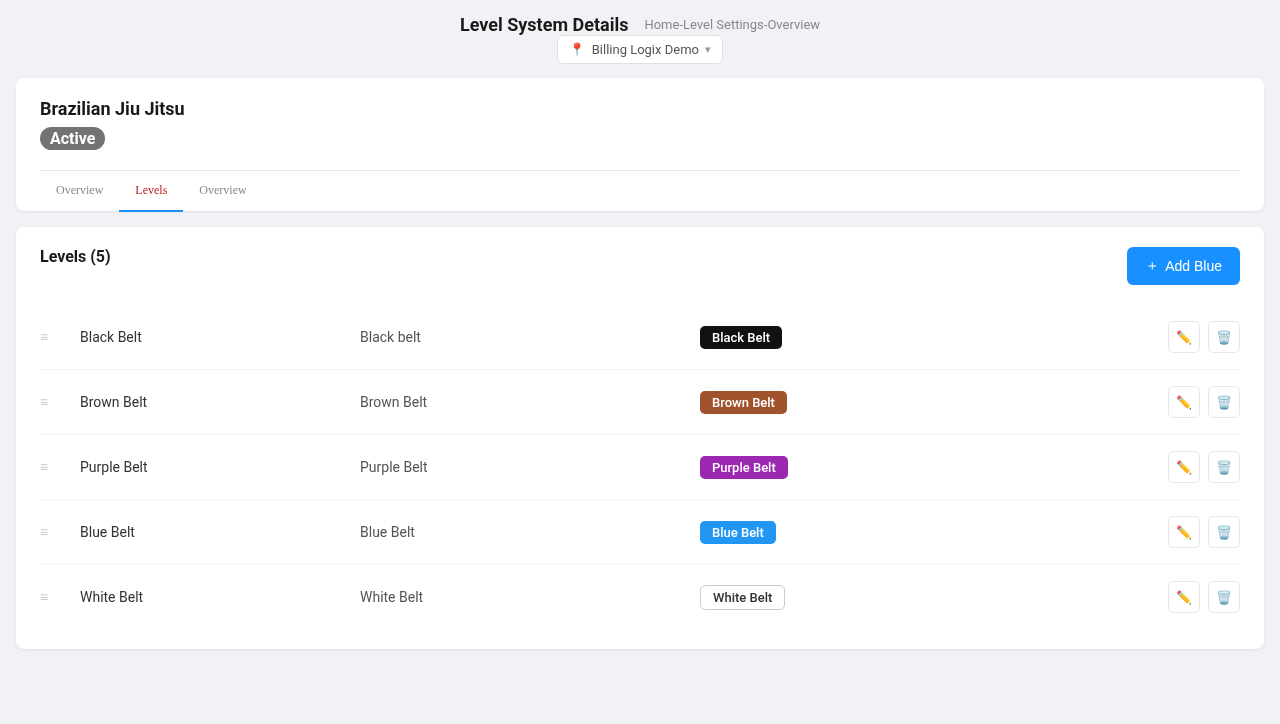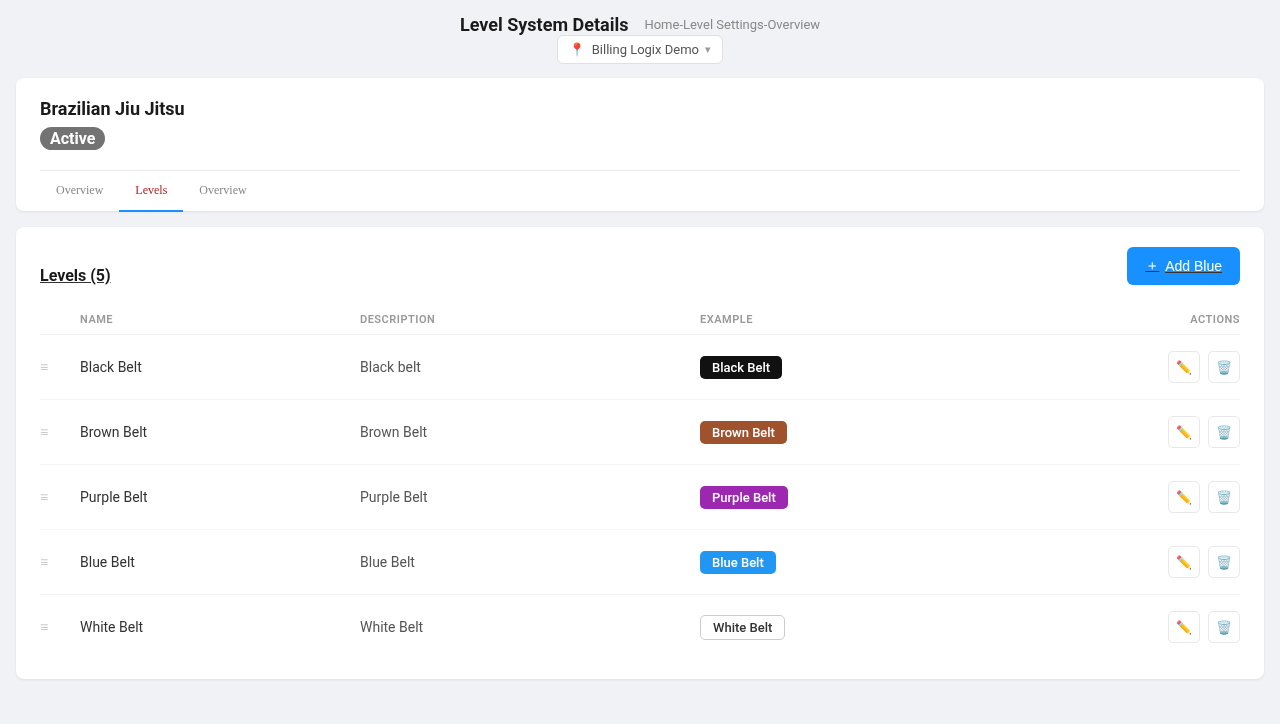--- a/index.html
+++ b/index.html
@@ -110,24 +110,23 @@
     .levels-section {
       background: #fff;
       border-radius: 8px;
       box-shadow: 0 1px 3px rgba(0,0,0,0.08);
       margin: 0 16px 16px 16px;
       padding: 20px 24px;
     }
 
     .levels-header {
       display: flex;
-      align-items: flex-end;
+      align-items: flex-start;
       justify-content: space-between;
       margin-bottom: 20px;
-      text-decoration: underline;
     }
 
     .levels-title {
       font-size: 16px;
       font-weight: 700;
       color: #1a1a1a;
     }
 
     .add-level-btn {
       display: flex;
@@ -248,27 +247,20 @@
 
 <div class="levels-section">
   <div class="levels-header">
     <span class="levels-title">Levels (5)</span>
     <button class="add-level-btn">
       <span>＋</span>
       <span>Add Blue</span>
     </button>
   </div>
 
-  <div class="table-header">
-    <div class="table-header-cell"></div>
-    <div class="table-header-cell">NAME</div>
-    <div class="table-header-cell">DESCRIPTION</div>
-    <div class="table-header-cell">EXAMPLE</div>
-    <div class="table-header-cell right">ACTIONS</div>
-  </div>
 
   <div id="table-body">
       <div class="table-row">
     <div class="drag-handle">≡</div>
     <div class="row-name">Black Belt</div>
     <div class="row-desc">Black belt</div>
     <div>
       <span class="example-badge" style="background:#111111; color:#ffffff; ">Black Belt</span>
     </div>
     <div class="actions-cell">

